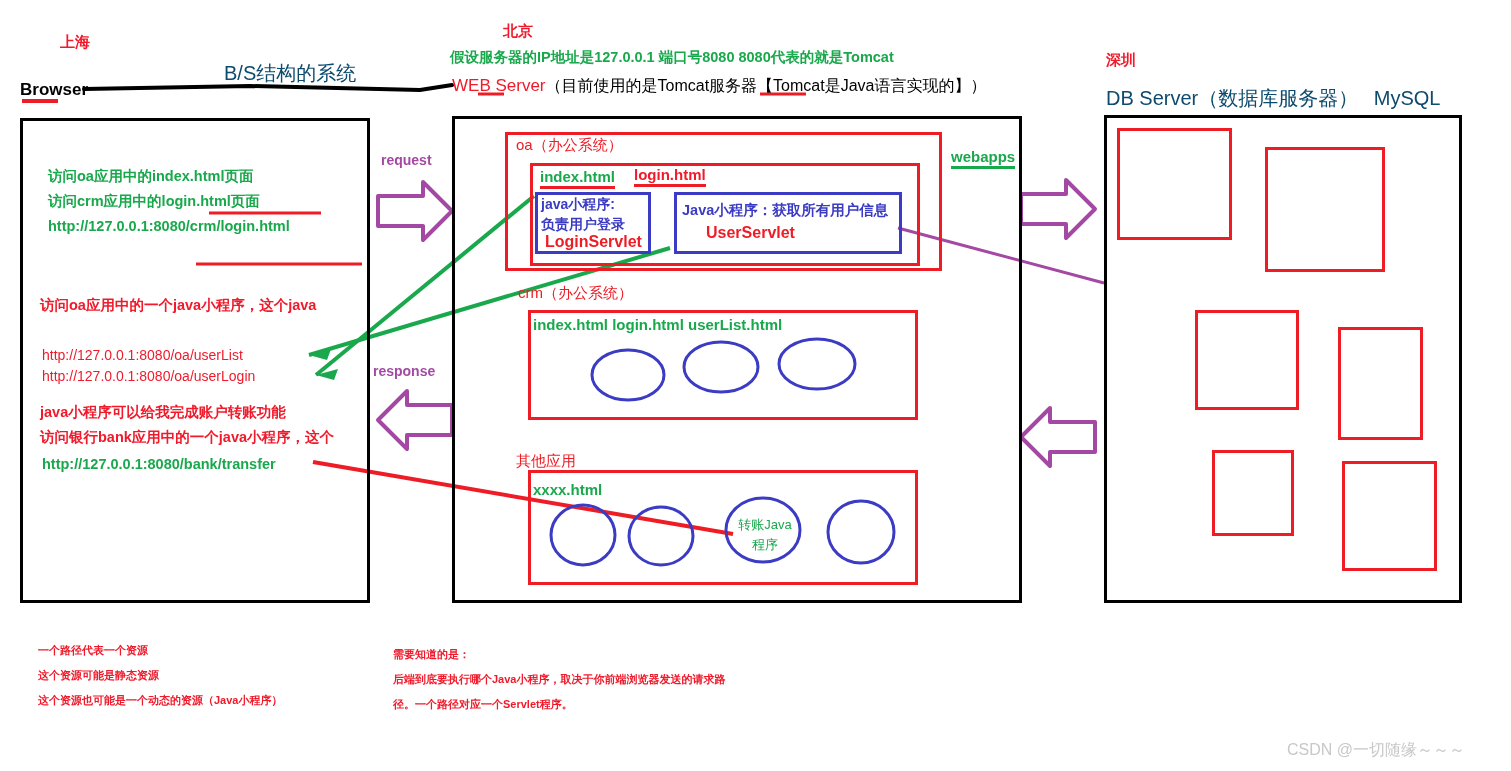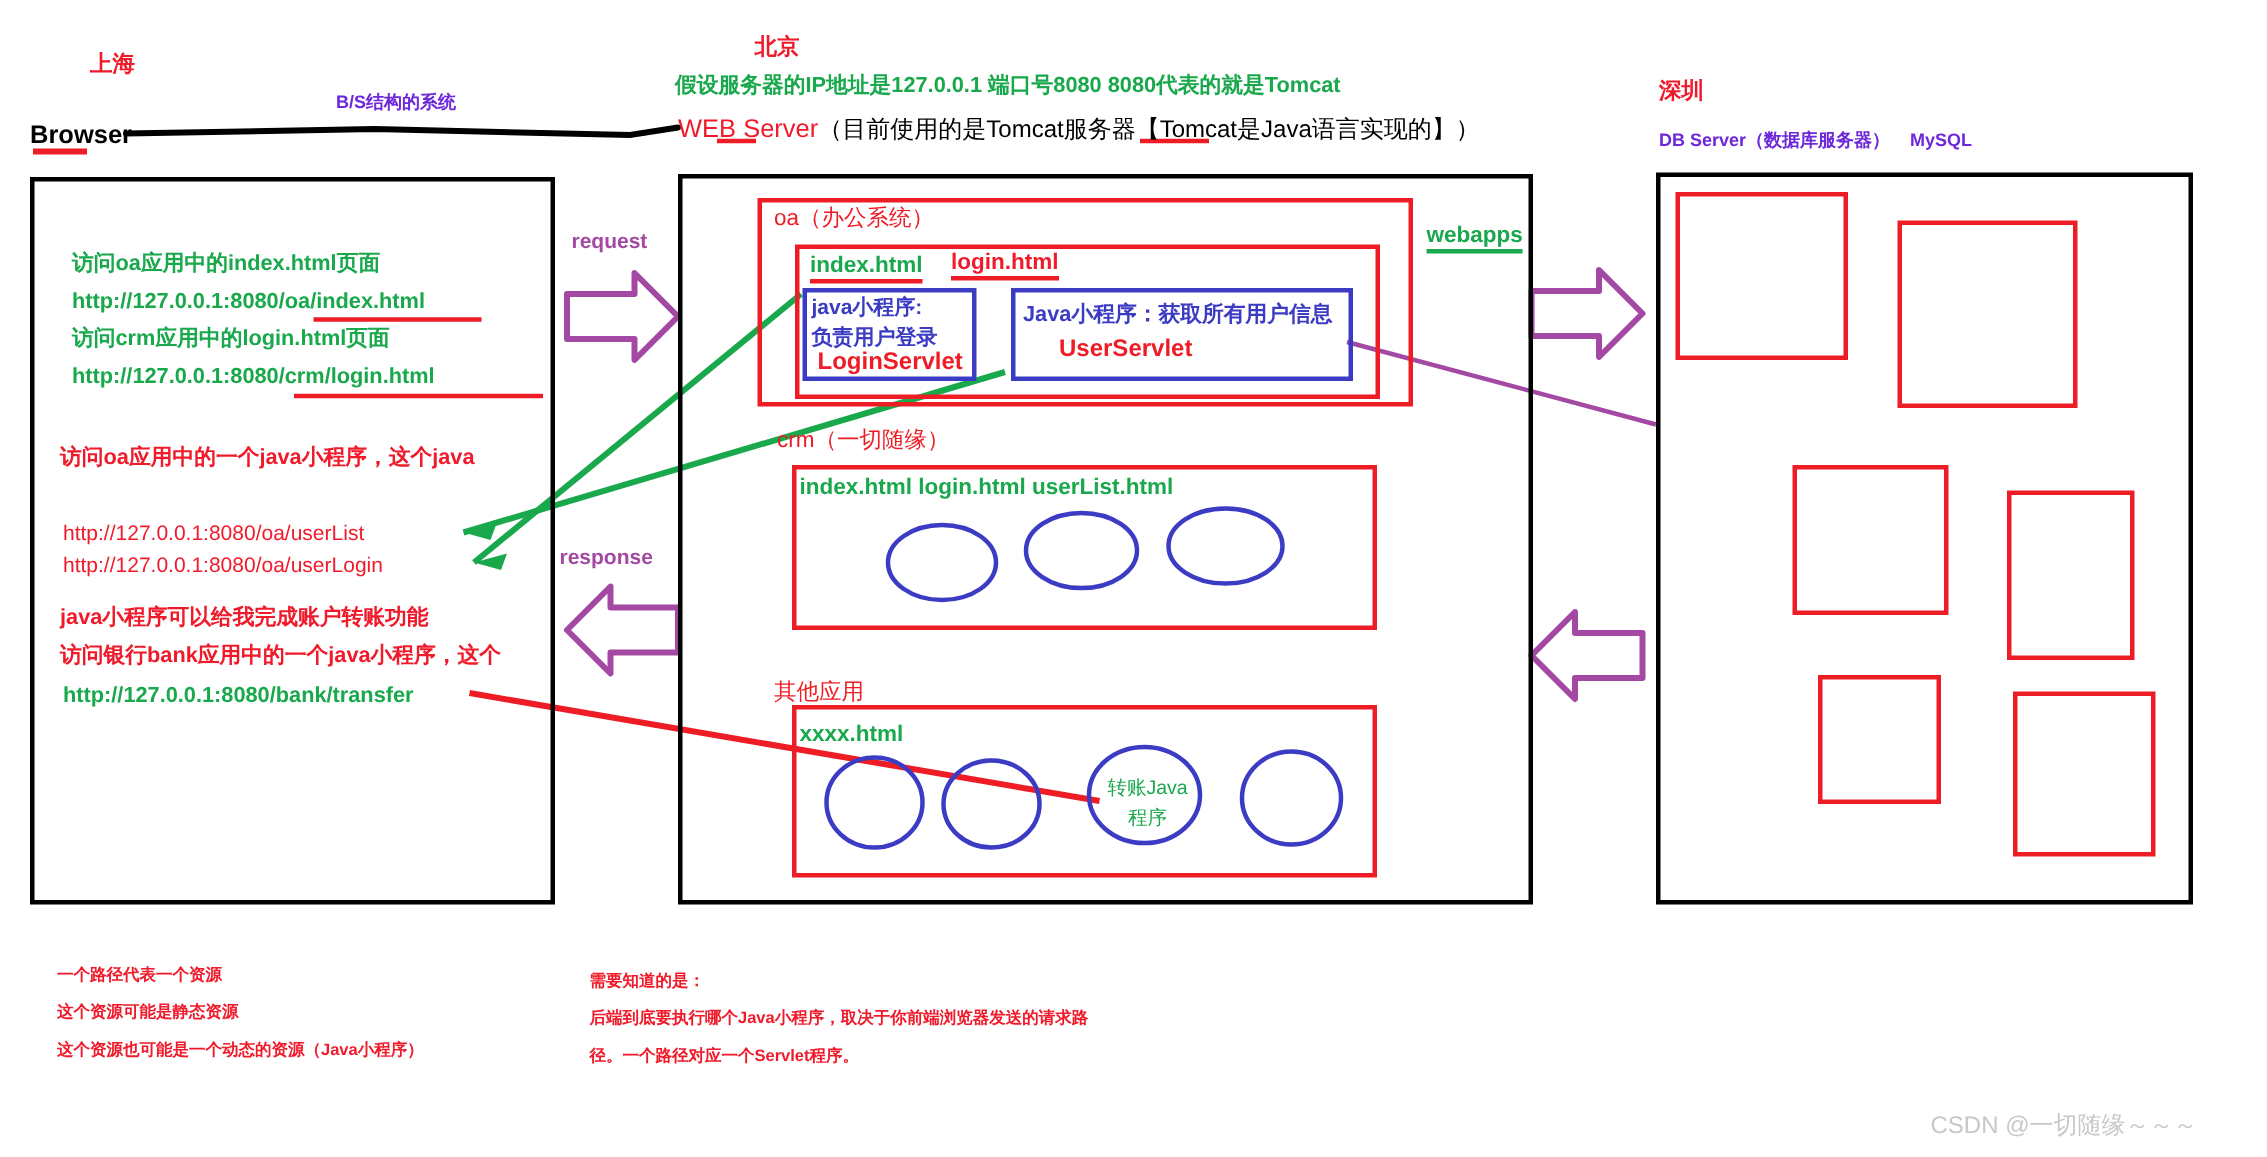--- a/index.html
+++ b/index.html
@@ -11,21 +11,21 @@
   .abs{position:absolute;}
   svg.layer{position:absolute;left:0;top:0;width:1511px;height:771px;pointer-events:none;}
 
   
   .red{color:#f01a2b;}
   .green{color:#19a84c;}
   .blue{color:#3b3bc4;}
 
   
   .city{font-size:15px;font-weight:bold;}
-  .hdr-black{font-size:12px;font-weight:bold;color:#6d28d9;}
+  .hdr-black{font-size:20px;font-weight:normal;color:#0c4a6e;}
   .hdr-plain{font-size:16px;color:#000;}
 
   .browser-label{font-size:17px;font-weight:bold;color:#000;}
 
   
   .bigbox{border:3px solid #000;background:transparent;box-sizing:border-box;}
 
   
   .redbox{border:3px solid #ee1c25;box-sizing:border-box;}
 
@@ -94,21 +94,20 @@
   <div class="abs city red" style="left:60px;top:33px;">上海</div>
 
   <div class="abs hdr-black" style="left:224px;top:60px;">B/S结构的系统</div>
 
   <div class="abs browser-label" style="left:20px;top:80px;">Browser</div>
 
   <div class="abs bigbox" style="left:20px;top:118px;width:350px;height:485px;"></div>
 
   <div class="abs note green" style="left:48px;top:164px;">
     <div>访问oa应用中的index.html页面</div>
-    <div>http://127.0.0.1:8080/oa/index.html</div>
     <div>访问crm应用中的login.html页面</div>
     <div>http://127.0.0.1:8080/crm/login.html</div>
   </div>
 
   <div class="abs note red" style="left:40px;top:293px;">
     <div>访问oa应用中的一个java小程序，这个java</div>
   </div>
   <div class="abs note-sm red" style="left:42px;top:345px;">
     <div>http://127.0.0.1:8080/oa/userList</div>
     <div>http://127.0.0.1:8080/oa/userLogin</div>
@@ -147,21 +146,21 @@
   <div class="abs servlet-line blue" style="left:541px;top:194px;">
     <div>java小程序:</div>
     <div>负责用户登录</div>
   </div>
   <div class="abs servlet-name" style="left:545px;top:233px;">LoginServlet</div>
 
   <div class="abs bluebox" style="left:674px;top:192px;width:228px;height:62px;"></div>
   <div class="abs servlet-line blue" style="left:682px;top:200px;font-size:14.5px;">Java小程序：获取所有用户信息</div>
   <div class="abs servlet-name" style="left:706px;top:224px;">UserServlet</div>
 
-  <div class="abs app-title" style="left:518px;top:284px;">crm（一切随缘）</div>
+  <div class="abs app-title" style="left:518px;top:284px;">crm（办公系统）</div>
   <div class="abs redbox" style="left:528px;top:310px;width:390px;height:110px;"></div>
   <div class="abs filelist green" style="left:533px;top:316px;">index.html  login.html userList.html</div>
 
   <svg class="layer" viewBox="0 0 1511 771">
     <ellipse cx="628" cy="375" rx="36" ry="25" fill="none" stroke="#3b3bc4" stroke-width="3"></ellipse>
     <ellipse cx="721" cy="367" rx="37" ry="25" fill="none" stroke="#3b3bc4" stroke-width="3"></ellipse>
     <ellipse cx="817" cy="364" rx="38" ry="25" fill="none" stroke="#3b3bc4" stroke-width="3"></ellipse>
   </svg>
 
   <div class="abs app-title" style="left:516px;top:452px;">其他应用</div>

